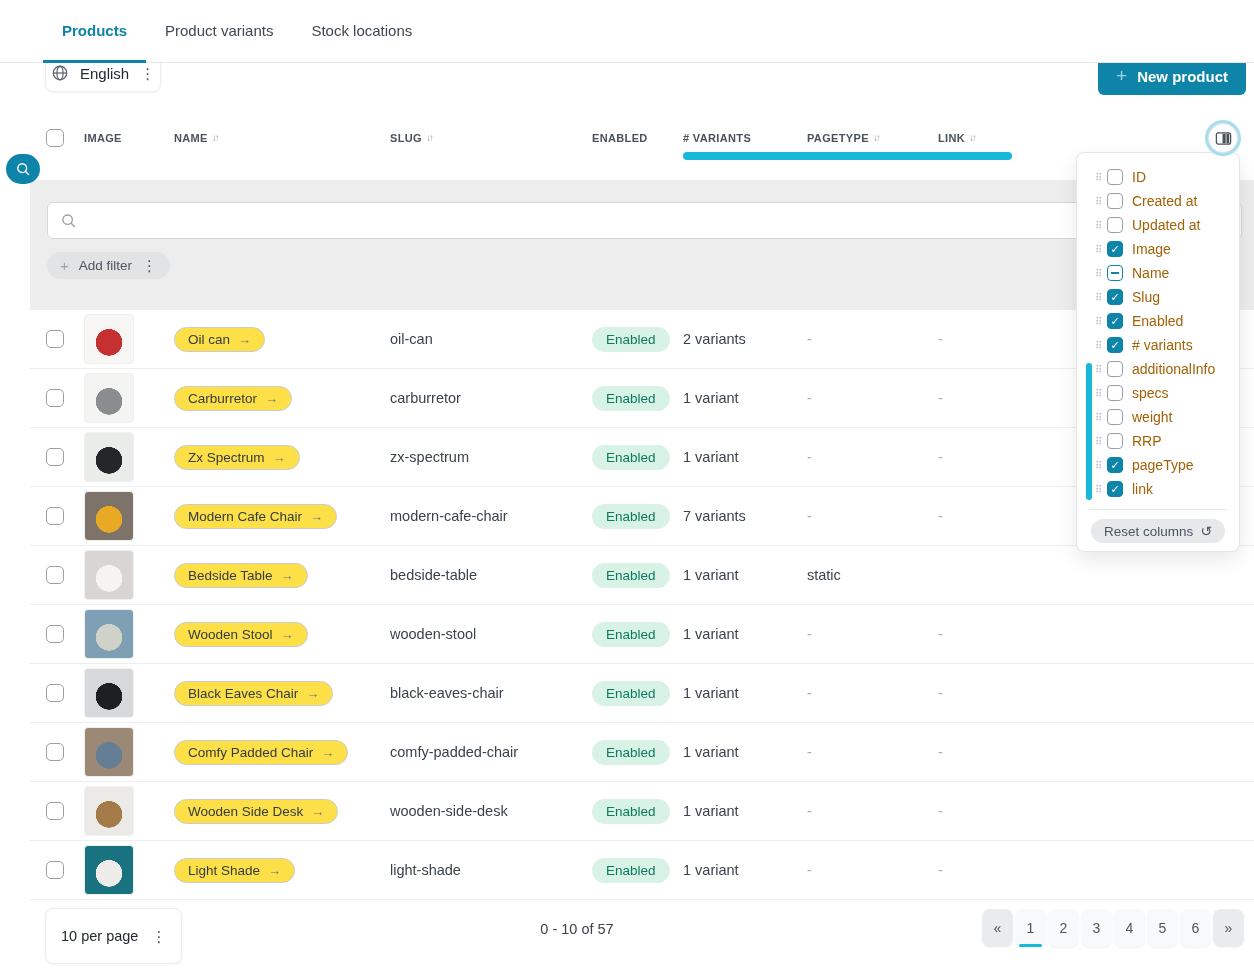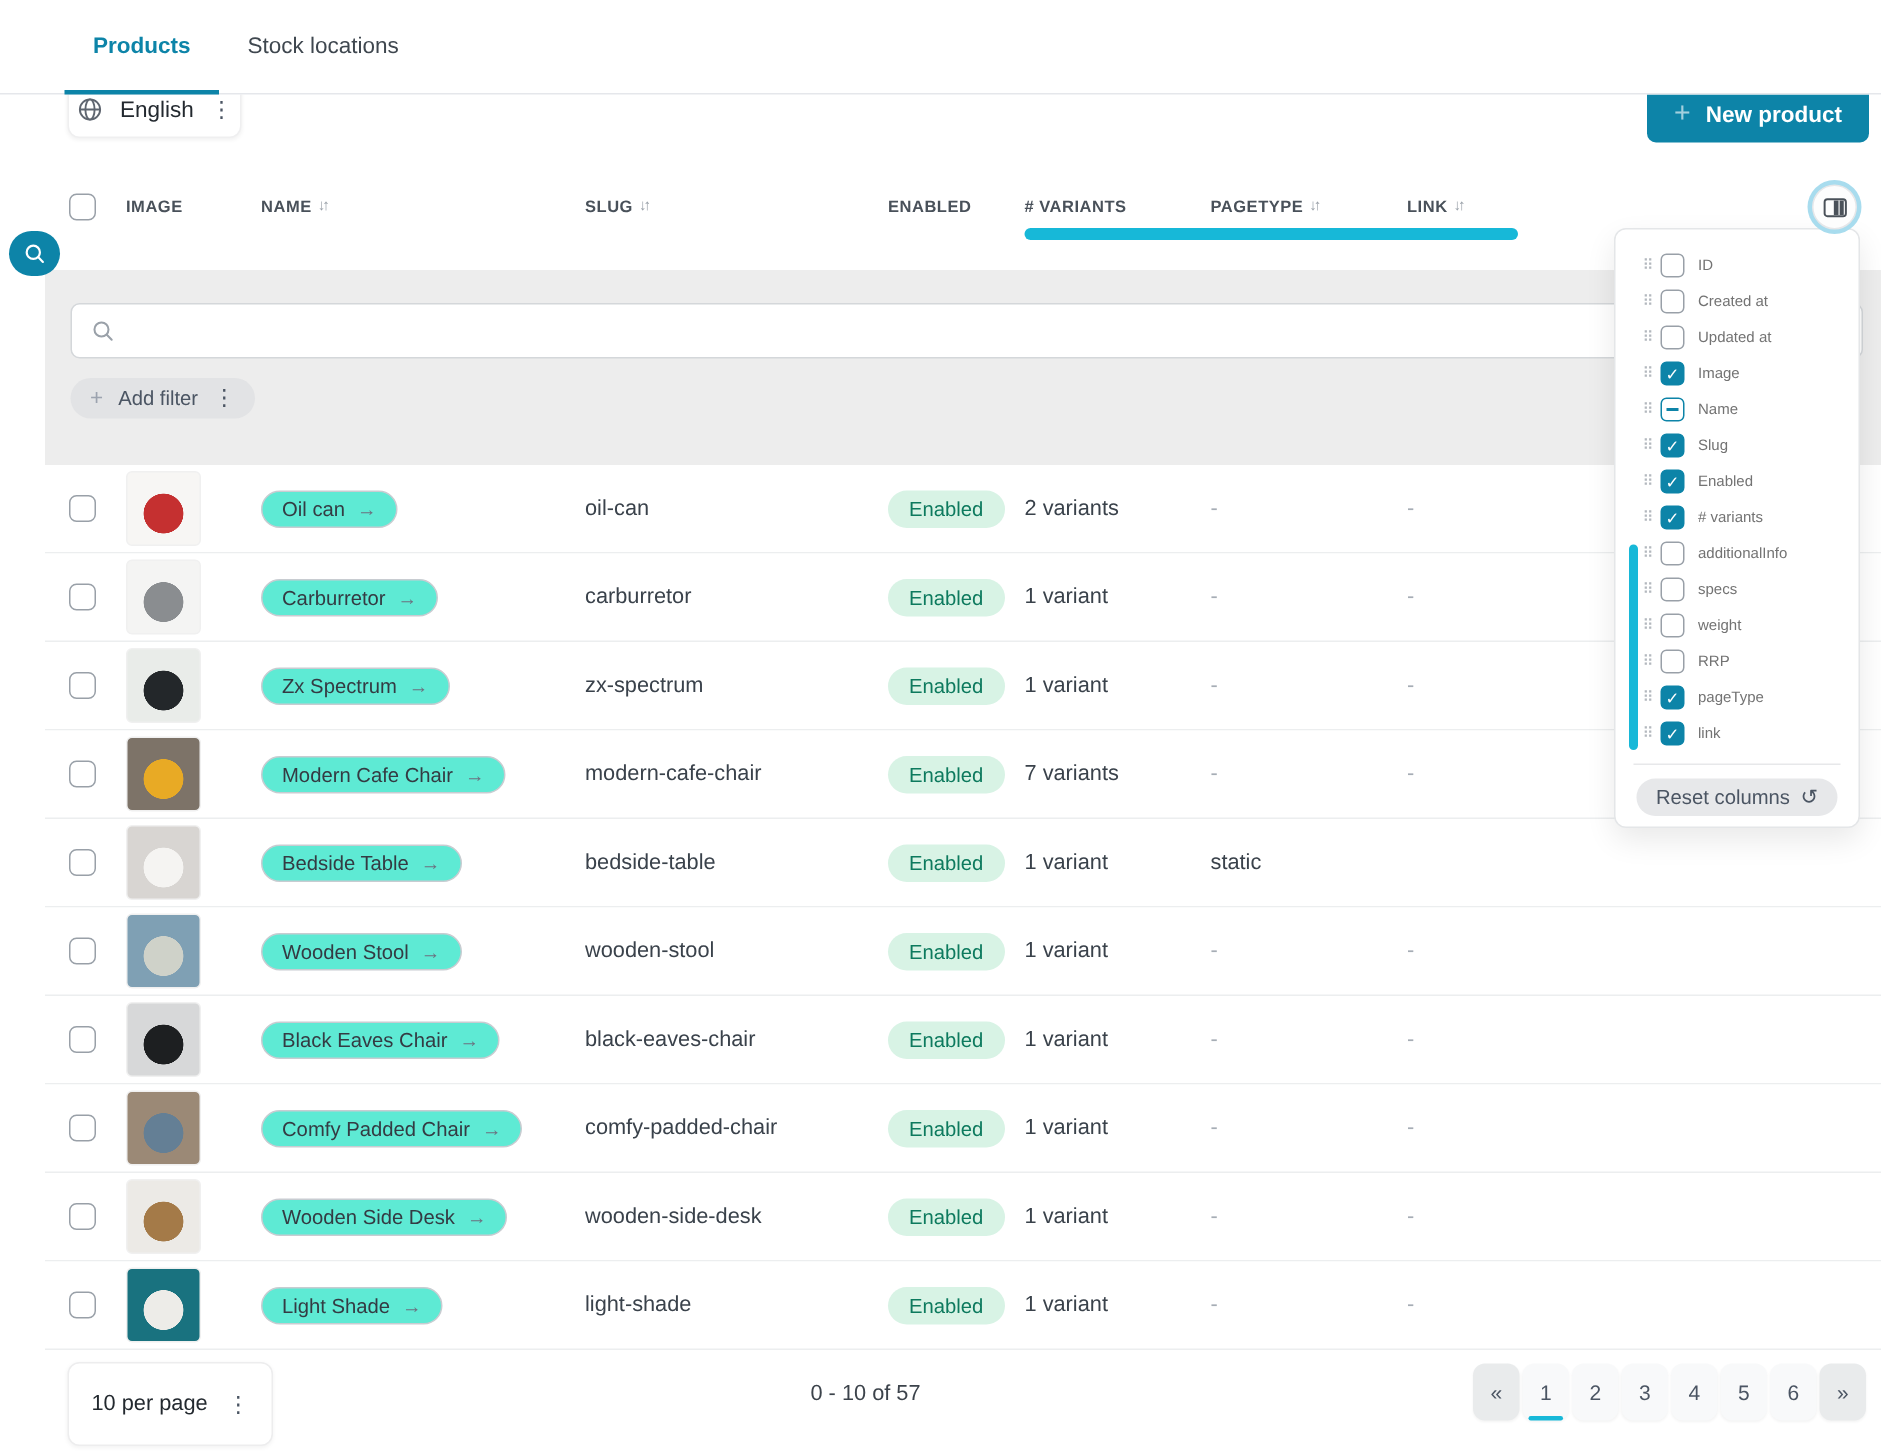--- a/index.html
+++ b/index.html
@@ -48,40 +48,40 @@
     padding:0 13px; background:#e2e3e5; border:none; border-radius:14px; font-size:13.5px; color:#4b5563;
     font-family:inherit; cursor:pointer; }
   .add-filter .plus { color:#9ca3af; font-size:15px; }
 
   
   .rows { position:absolute; top:310px; left:30px; width:1224px; z-index:0; }
   .row { height:59px; border-bottom:1px solid #eceeef; background:#fff; }
   .row .cell { display:flex; align-items:center; font-size:14.5px; color:#3a424b; }
   .thumb { width:50px; height:50px; border-radius:4px; border:1px solid #f0f0f0;
     background:radial-gradient(circle at 50% 57%, var(--fg) 0 36%, rgba(0,0,0,0) 37%), var(--bg); }
-  .name-pill { display:inline-flex; align-items:center; gap:8px; padding:4px 13px; background:#5eead4;
+  .name-pill { display:inline-flex; align-items:center; gap:8px; padding:4px 13px; background:#fde047;
     border:1px solid #c8ccd1; border-radius:15px; font-size:13.5px; color:#343b43; font-family:inherit; cursor:pointer; }
   .name-pill .arrow { color:#6b7280; font-size:13px; }
   .badge { display:inline-block; padding:5px 14px; border-radius:14px; background:#d8f3e5; color:#0d7a5e; font-size:13.5px; }
 
   
   .col-btn { position:absolute; top:123px; right:16px; width:30px; height:30px; border-radius:50%;
     background:#fdfdfd; border:1px solid #e6e7e9; box-shadow:0 0 0 3px #a8dcee; display:flex; align-items:center;
     justify-content:center; cursor:pointer; z-index:31; }
   .dropdown { position:absolute; top:152px; right:14px; width:164px; height:400px; background:#fff;
     border:1px solid #e4e6e8; border-radius:8px; box-shadow:0 8px 20px rgba(0,0,0,.09); z-index:30; padding-top:12px; }
   .picker-item { height:24px; display:flex; align-items:center; padding-left:18px; cursor:pointer; }
   .drag { color:#b3b8be; font-size:10px; width:12px; }
   .pcb { width:16px; height:16px; border:1.5px solid #99a0a8; border-radius:4px; position:relative; margin-right:9px; background:#fff; flex:0 0 auto; }
   .pcb.checked { background:var(--primary); border-color:var(--primary); }
   .pcb.checked::after { content:"✓"; position:absolute; inset:0; display:flex; align-items:center; justify-content:center;
     color:#fff; font-size:11px; font-weight:700; }
   .pcb.indeterminate { border-color:var(--primary); }
   .pcb.indeterminate::after { content:""; position:absolute; left:3px; right:3px; top:50%; height:2px; margin-top:-1px; background:var(--primary); }
-  .picker-label { font-size:10px; color:#737373; }
+  .picker-label { font-size:14px; color:#a16207; }
   .scroll-indicator { position:absolute; left:9px; top:210px; width:6px; height:137px; border-radius:3px; background:var(--accent); }
   .picker-divider { position:absolute; left:12px; right:12px; top:356px; border-top:1px solid #e7e8ea; }
   .reset-btn { position:absolute; top:366px; left:50%; transform:translateX(-50%); display:flex; align-items:center; gap:7px;
     padding:4px 13px; background:#e7e8ea; border:none; border-radius:13px; font-size:13.5px; color:#4b5563;
     font-family:inherit; white-space:nowrap; cursor:pointer; }
   .reset-btn .reset-ic { font-size:14px; color:#4b5563; }
 
   
   .footer { position:absolute; top:900px; left:0; right:0; height:70px; background:#fff; }
   .per-page { position:absolute; left:45px; top:8px; height:56px; display:flex; align-items:center; gap:13px;
@@ -97,20 +97,23 @@
 </style>
 </head>
 <body style="--primary: #0d84a8; --accent: #17b8d8;">
 
 <div class="topbar">
 
     <div class="tab active">
       <span>Products</span>
     </div>
 
+    <div class="tab">
+      <span>Product variants</span>
+    </div>
 
     <div class="tab">
       <span>Stock locations</span>
     </div>
 
 </div>
 
 <div class="lang-btn">
   <span style="display:flex">
     <svg viewBox="0 0 20 20" width="18" height="18" fill="none" stroke="#5f6670" stroke-width="1.4">

